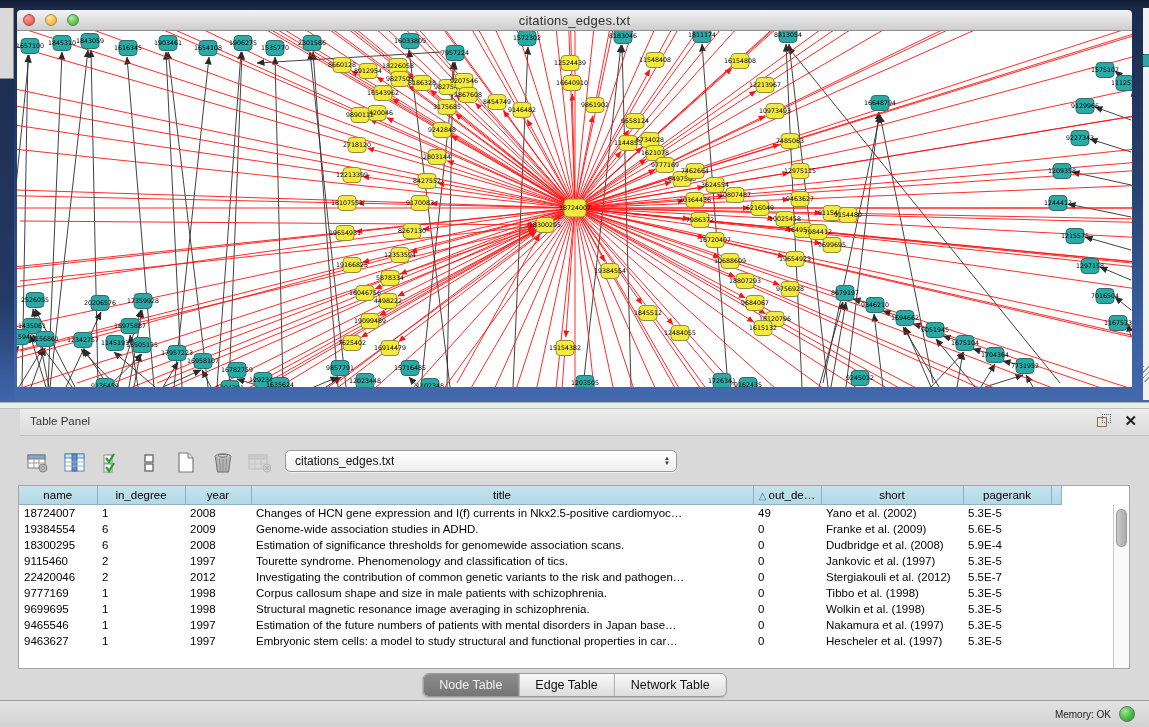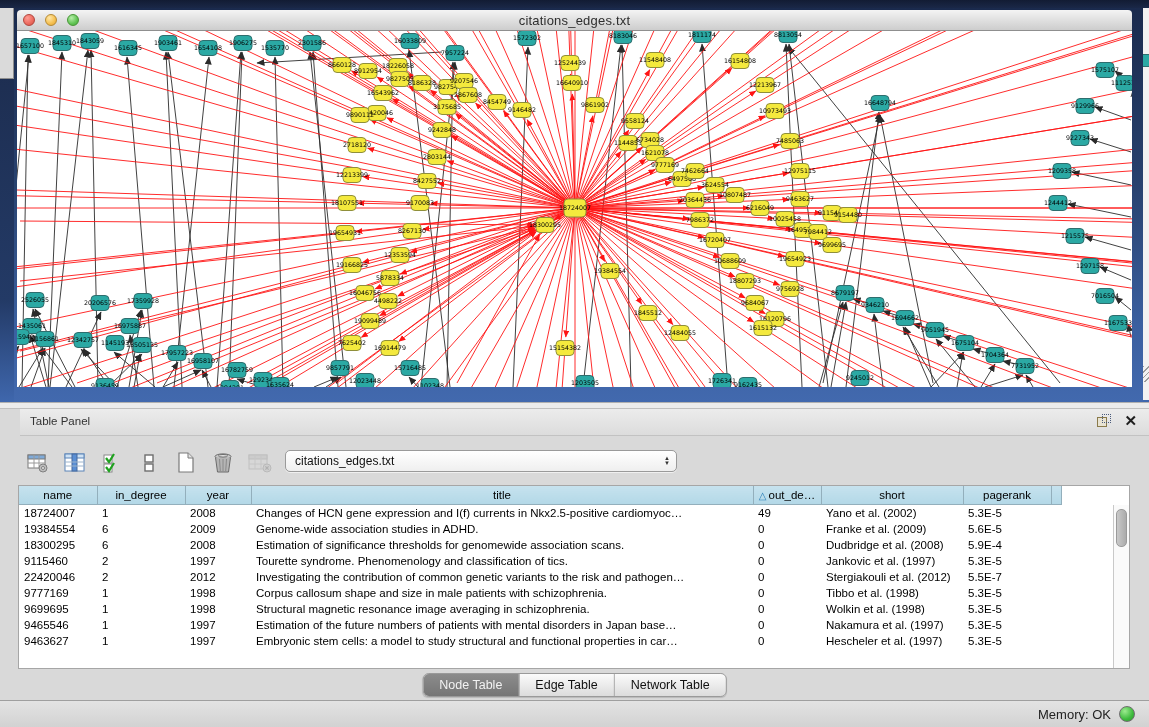--- a/index.html
+++ b/index.html
@@ -76,21 +76,21 @@
   .vscroll{position:absolute;right:0;top:19px;bottom:0;width:15px;background:#FAFAFA;border-left:1px solid #C9C9C9;}
   .vscroll .thumb{position:absolute;left:2px;top:4px;width:9px;height:36px;border-radius:5px;background:linear-gradient(90deg,#C9C9C9,#ABABAB);border:1px solid #9A9A9A;}
   
   .tabs{position:absolute;left:50%;top:264px;transform:translateX(-50%);display:flex;border:1px solid #9A9A9A;border-radius:6px;overflow:hidden;background:linear-gradient(180deg,#FBFBFB,#DCDCDC);box-shadow:0 1px 1px rgba(0,0,0,.15);}
   .tab{appearance:none;border:none;background:transparent;height:22px;padding:0 16px;font-size:12.5px;color:#111;border-left:1px solid #ABABAB;font-family:"Liberation Sans",sans-serif;}
   .tab:first-child{border-left:none;}
   .tab.selected{background:linear-gradient(180deg,#8C8C8C,#757575);color:#F2F2F2;}
   
   .statusbar{position:absolute;left:0;top:700px;width:1149px;height:27px;background:linear-gradient(180deg,#E3E3E3,#D2D2D2);border-top:1px solid #9F9F9F;box-sizing:border-box;}
   .statusbar .right{position:absolute;right:14px;top:5px;display:flex;align-items:center;gap:8px;}
-  .statusbar .mem{font-size:13px;color:#222;}
+  .statusbar .mem{font-size:10px;color:#222;}
   .led{width:14px;height:14px;border-radius:50%;background:radial-gradient(circle at 35% 30%,#9CEB8F,#3DBA3D 60%,#2D9A2E);border:1px solid #6E6E6E;}
 </style>
 </head>
 <body>
 
 <div class="left-edge-strip"></div>
 
 <div class="graph-window">
   <div class="titlebar">
     <div class="lights">

